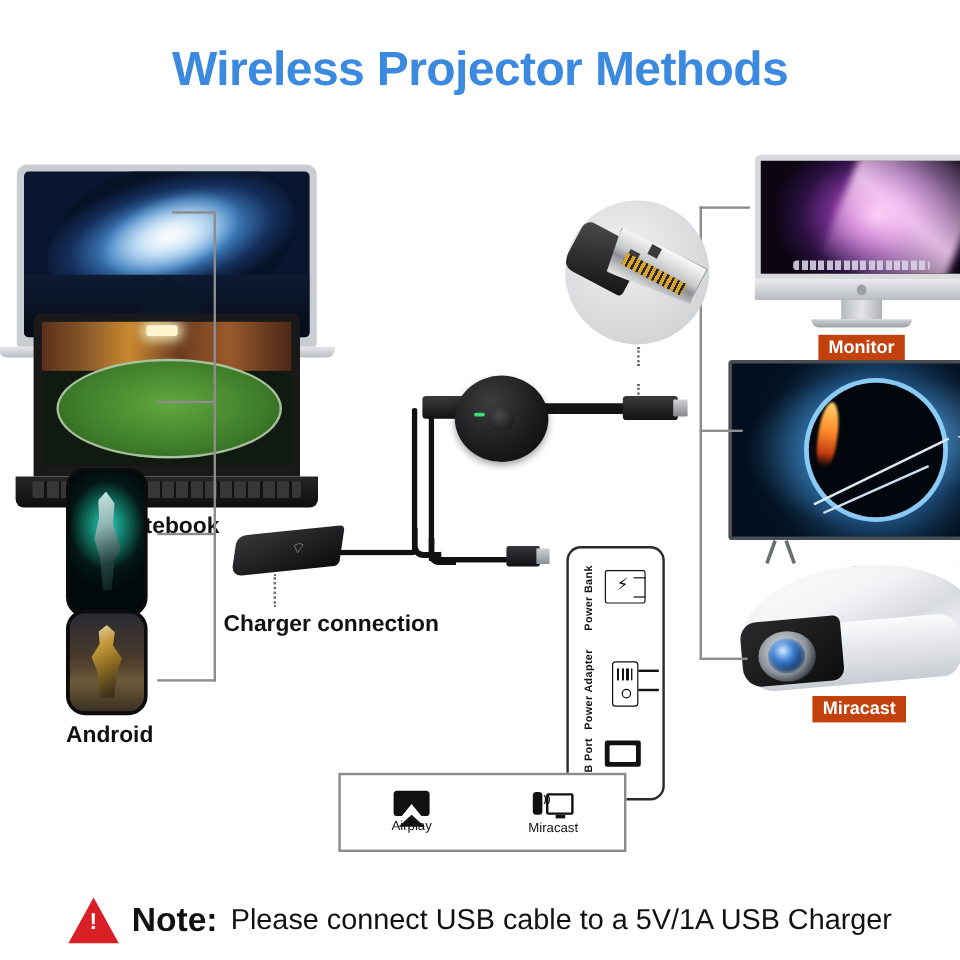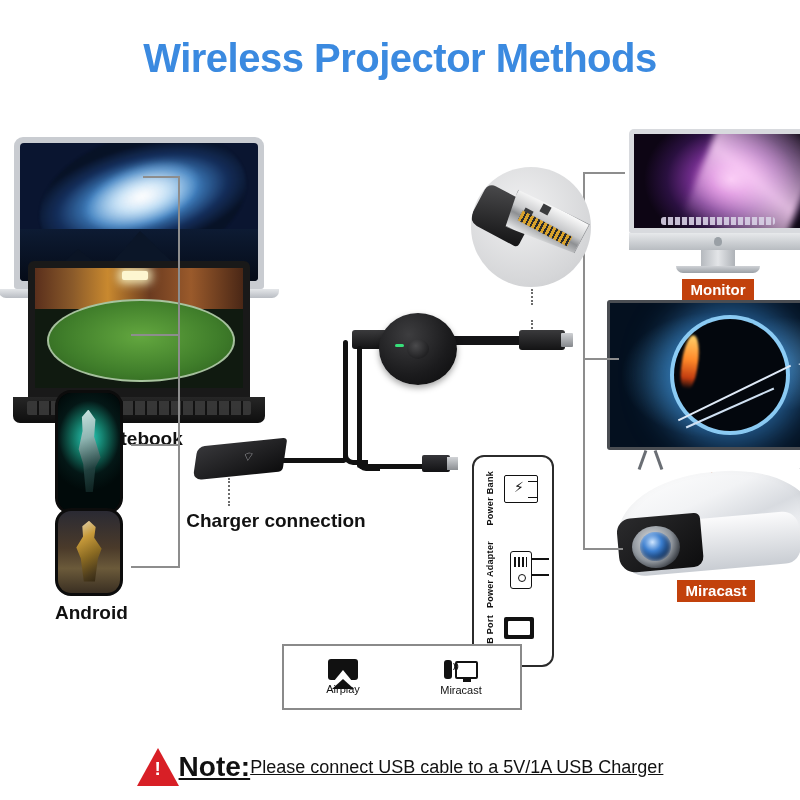--- a/index.html
+++ b/index.html
@@ -160,27 +160,27 @@
   .dlna-ico{width:30px;height:22px;position:relative;}
   .dlna-ico i{position:absolute;width:15px;height:15px;border:4px solid #5d7d28;border-radius:50%;}
   .dlna-ico i:nth-child(1){left:0;top:0;}
   .dlna-ico i:nth-child(2){right:0;bottom:0;}
   .mc-ico{width:34px;height:22px;position:relative;}
   .mc-ph{position:absolute;left:0;top:1px;width:8px;height:19px;background:#111;border-radius:3px;}
   .mc-mon{position:absolute;right:0;top:2px;width:19px;height:14px;border:2px solid #111;border-radius:2px;}
   .mc-mon:after{content:"";position:absolute;left:50%;bottom:-5px;margin-left:-4px;width:8px;height:3px;background:#111;}
   .mc-w{position:absolute;left:9px;color:#111;font-size:8px;font-weight:bold;}
   
-  #note-row{bottom:14px;left:0;width:800px;display:flex;align-items:center;justify-content:center;gap:0;text-decoration:underline;}
+  #note-row{bottom:14px;left:0;width:800px;display:flex;align-items:center;justify-content:center;gap:11px;}
   .warn-tri{width:0;height:0;border-left:21px solid transparent;border-right:21px solid transparent;
       border-bottom:38px solid #d81f26;position:relative;}
   .warn-tri:after{content:"!";position:absolute;left:-4px;top:11px;width:8px;text-align:center;
       color:#fff;font-size:19px;font-weight:bold;line-height:1;}
   #note-strong{font-size:28px;font-weight:bold;}
-  #note-text{font-size:18px;}
+  #note-text{font-size:24px;}
   .dotline{border-left:2px dotted #6b6b6b;}
   .cable{position:absolute;border-color:#111;border-style:solid;}
 </style>
 </head>
 <body>
 
 <div class="abs" id="title">Wireless Projector Methods</div>
 
 <div class="abs" style="left:14px;top:137px;">
   <div class="mb-body">

